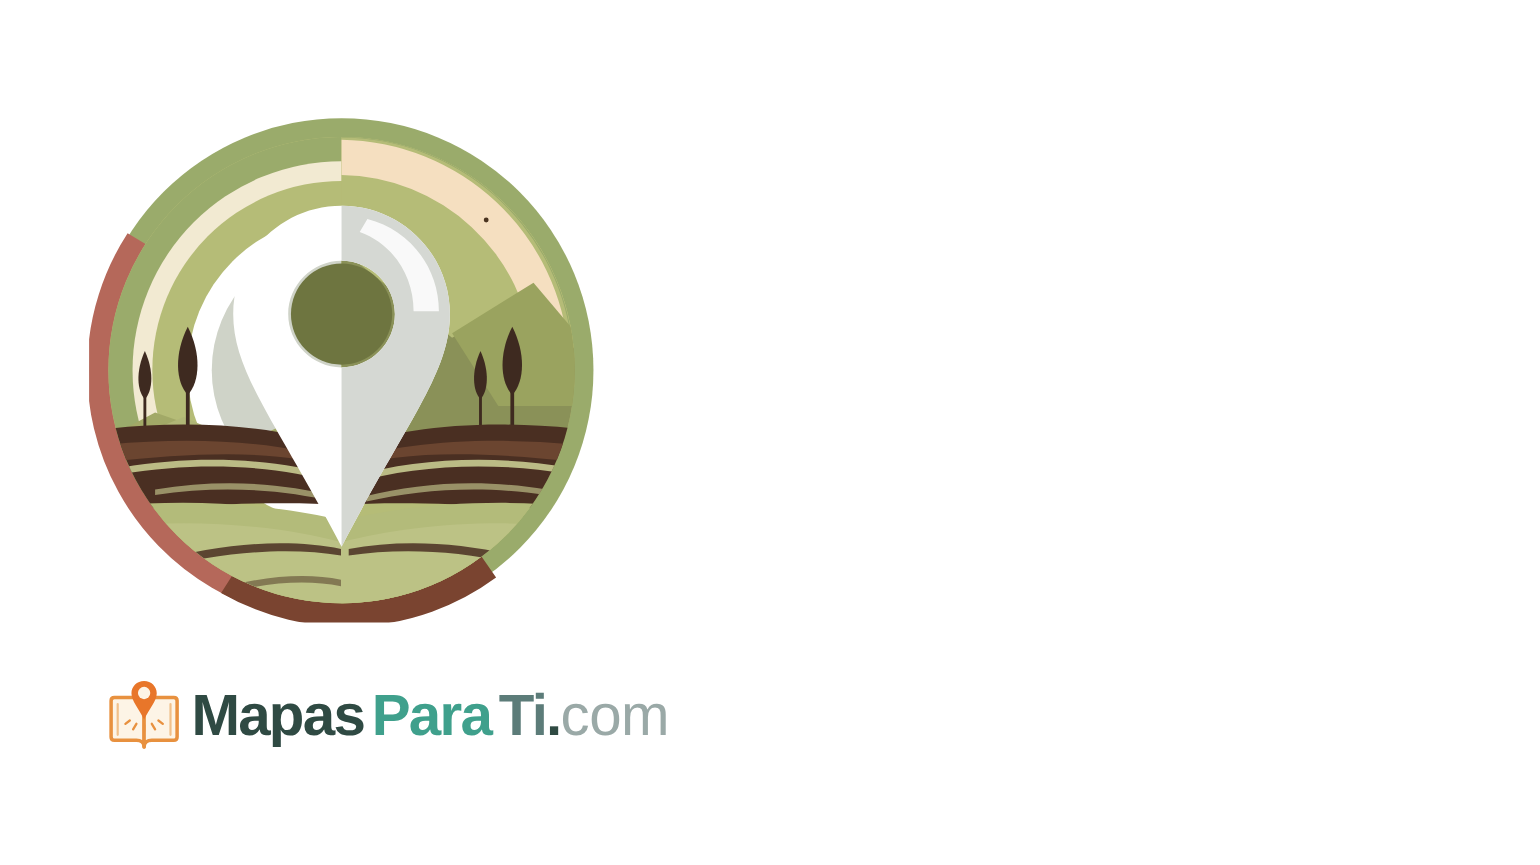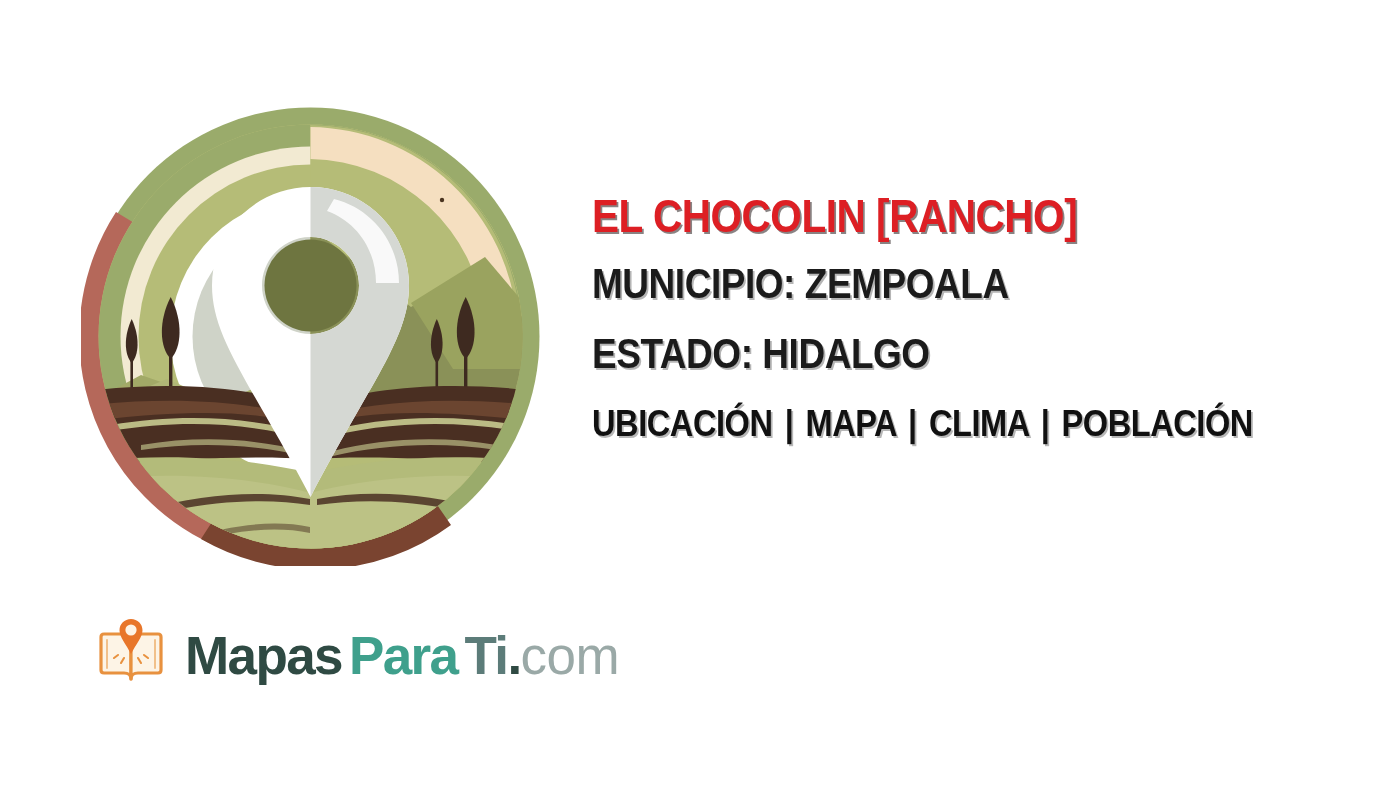--- a/index.html
+++ b/index.html
@@ -71,22 +71,22 @@
   }
   #nav-line .nav-item { color: inherit; }
   #nav-line .nav-sep { color: inherit; padding: 0 4px; }
 
   
   #brand {
     position: absolute;
     left: 99px;
     top: 618px;
     display: flex;
-    align-items: flex-end;
-    gap: 22px;
+    align-items: center;
+    gap: 11px;
   }
   #brand-book { width: 64px; height: 68px; flex: 0 0 auto; }
   #brand-book svg { display: block; width: 100%; height: 100%; }
   #brand-word {
     font-family: "Liberation Sans", sans-serif;
     font-size: 53px;
     font-weight: 700;
     letter-spacing: -1.6px;
     line-height: 1;
     white-space: nowrap;
@@ -176,37 +176,20 @@
                  M229.5 130 C256 130 278 152 278 178.5 C278 205 256 227 229.5 227 C203 227 181 205 181 178.5 C181 152 203 130 229.5 130 Z" fill="#ffffff" fill-rule="evenodd"></path>
         <path d="M229.5 80 C284 80 328 124 328 178.5 C328 232 289 276 229.5 390 L229.5 227 C256 227 278 205 278 178.5 C278 152 256 130 229.5 130 Z" fill="#d5d8d3"></path>
         <path d="M253 92 C290 101 318 135 318 176 L295 176 C295 143 276 115 246 104 Z" fill="#ffffff" opacity="0.85"></path>
         <circle cx="229.5" cy="178.5" r="46" fill="#6e7540"></circle>
       </g>
 
       <circle cx="361" cy="93" r="2.2" fill="#4a3420"></circle>
     </svg>
   </div>
 
-  <div id="info">
-    <span class="info-line" id="title-line">EL CHOCOLIN [RANCHO]</span>
-
-    <span class="info-line" id="municipio-line">MUNICIPIO: ZEMPOALA</span>
-
-    <span class="info-line" id="estado-line">ESTADO: HIDALGO</span>
-
-    <span class="info-line" id="nav-line">
-      <span class="nav-item">UBICACIÓN</span>
-      <span class="nav-sep">|</span>
-      <span class="nav-item">MAPA</span>
-      <span class="nav-sep">|</span>
-      <span class="nav-item">CLIMA</span>
-      <span class="nav-sep">|</span>
-      <span class="nav-item">POBLACIÓN</span>
-    </span>
-  </div>
 
   <div id="brand">
     <span id="brand-book">
       <svg viewBox="0 0 64 68" xmlns="http://www.w3.org/2000/svg" aria-hidden="true">
 
         <path d="M5 16 H25 C29 16 32 19 32 23 V61 C32 57 29 55 25 55 H5 C3 55 2 54 2 52 V19 C2 17 3 16 5 16 Z" fill="#fdf4e6" stroke="#e8913f" stroke-width="3.2" stroke-linejoin="round"></path>
         <path d="M59 16 H39 C35 16 32 19 32 23 V61 C32 57 35 55 39 55 H59 C61 55 62 54 62 52 V19 C62 17 61 16 59 16 Z" fill="#fdf4e6" stroke="#e8913f" stroke-width="3.2" stroke-linejoin="round"></path>
 
         <path d="M8 22 V50" stroke="#f1c08a" stroke-width="2" stroke-linecap="round"></path>
         <path d="M56 22 V50" stroke="#f1c08a" stroke-width="2" stroke-linecap="round"></path>

